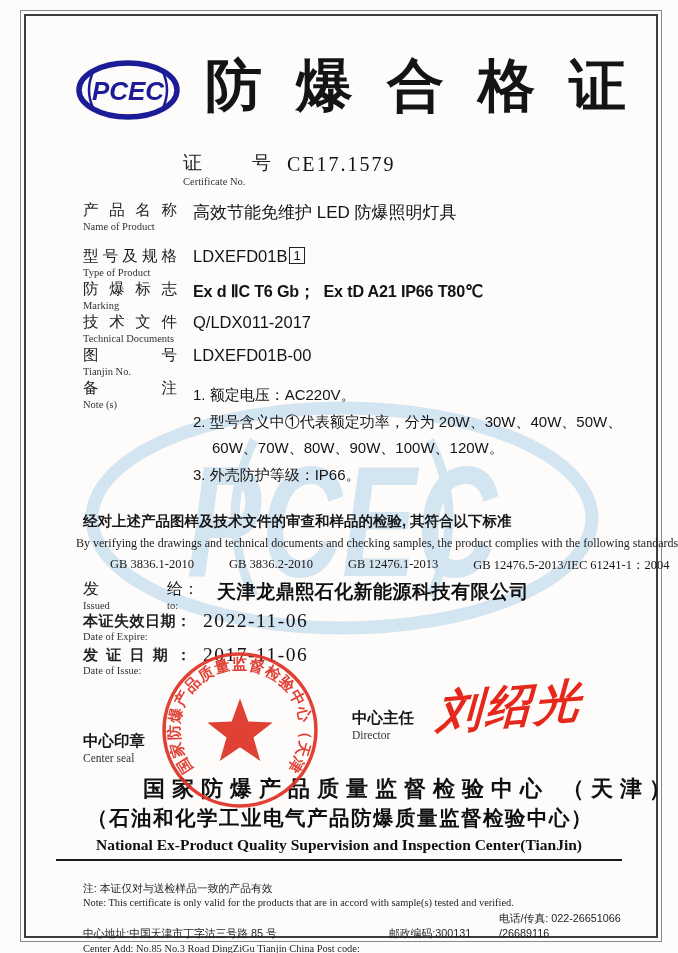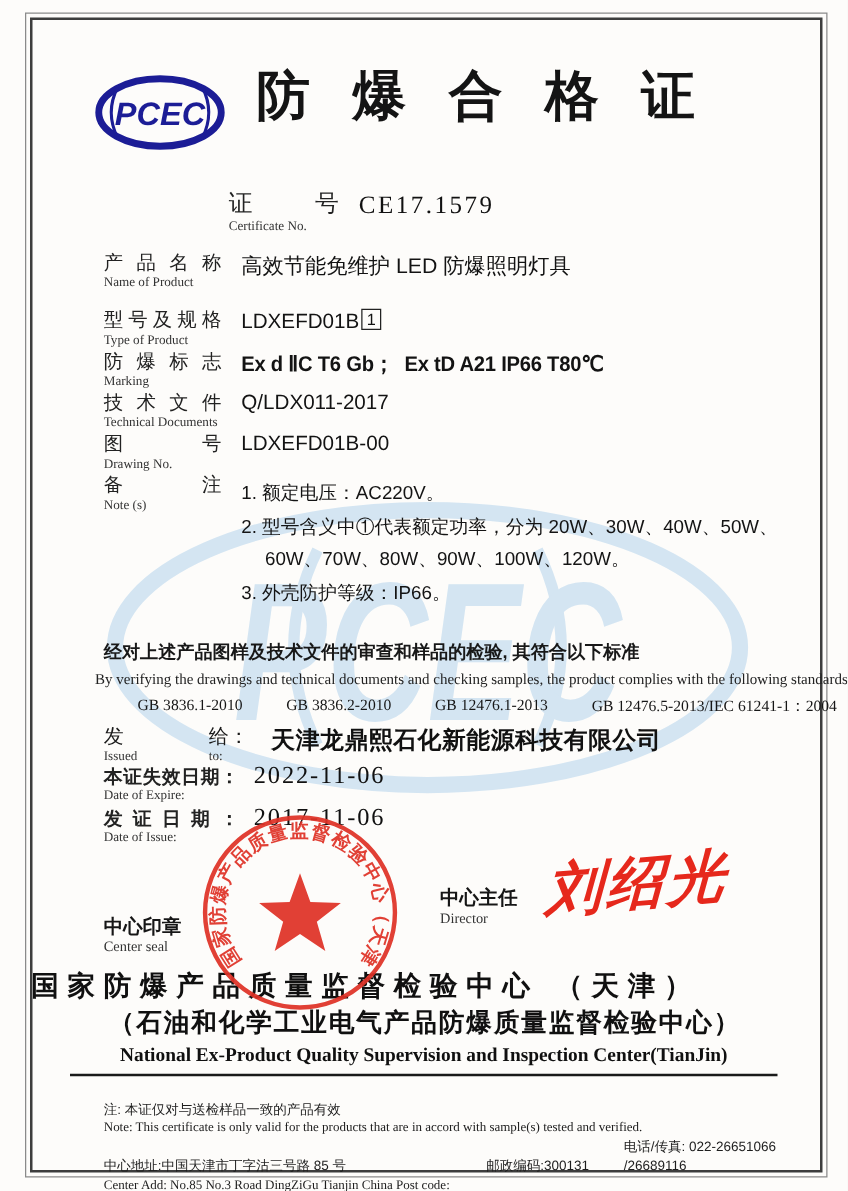--- a/index.html
+++ b/index.html
@@ -4,21 +4,21 @@
 <style>
   html,body{margin:0;padding:0;}
   body{width:678px;height:953px;background:#f6f5f2;font-family:"Liberation Sans",sans-serif;color:#1b1b1b;}
   .sheet{position:relative;width:678px;height:953px;background:#fdfcfa;overflow:hidden;}
   .abs{position:absolute;}
   
   .frame-outer{position:absolute;left:20px;top:10px;right:16px;bottom:11px;border:1px solid #8a8a8a;}
   .frame-inner{position:absolute;left:24px;top:14px;right:20px;bottom:15px;border:2px solid #3d3d3d;}
   .z1{z-index:2;}
   
-  .title{left:205px;top:48px;font-size:43px;font-weight:800;letter-spacing:34px;white-space:nowrap;color:#141414;}
+  .title{left:205px;top:48px;font-size:57px;font-weight:800;letter-spacing:34px;white-space:nowrap;color:#141414;}
   .subtitle{left:170px;top:120px;width:440px;text-align:center;font-family:"Liberation Serif",serif;font-weight:bold;font-size:18px;letter-spacing:.4px;white-space:nowrap;color:#151515;}
   .certno{left:183px;top:150px;display:flex;align-items:flex-start;}
   .lbl-stack{display:flex;flex-direction:column;}
   .lbl-cn{font-size:19px;color:#222;width:88px;text-align:justify;text-align-last:justify;}
   .lbl-en{font-family:"Liberation Serif",serif;font-size:10.5px;color:#333;white-space:nowrap;}
   .certno-val{margin-left:16px;margin-top:3px;font-family:"Liberation Serif",serif;font-size:20px;letter-spacing:2px;color:#111;}
   
   .frow{left:83px;display:flex;align-items:flex-start;}
   .frow .lbl-cn{width:94px;font-size:15.5px;}
   .fval{margin-left:16px;font-size:16.5px;margin-top:1px;white-space:pre-wrap;color:#131313;}
@@ -40,21 +40,21 @@
   .daterow .lbl-cn{width:108px;font-size:15px;font-weight:600;}
   .dateval{margin-left:12px;margin-top:-2px;font-family:"Liberation Serif",serif;font-size:19.5px;letter-spacing:1.5px;color:#111;}
   
   .seal-svg{left:160px;top:650px;}
   .seal-lbl{left:83px;top:708px;margin-top:23px;}
   .seal-lbl .cn,.dir-lbl .cn{font-size:15.5px;font-weight:600;color:#161616;}
   .seal-lbl .en,.dir-lbl .en{font-family:"Liberation Serif",serif;font-size:11.5px;color:#333;}
   .dir-lbl{left:352px;top:708px;}
   .signature{left:436px;top:676px;color:#e6281c;font-size:46px;font-weight:bold;font-style:italic;letter-spacing:3px;transform:rotate(-5deg) skewX(-7deg);white-space:nowrap;}
   
-  .org1{left:0;right:0;top:774px;text-align:left;font-size:22px;font-weight:700;letter-spacing:7px;padding-left:25px;white-space:nowrap;color:#101010;}
+  .org1{left:0;right:0;top:774px;text-align:right;font-size:22px;font-weight:700;letter-spacing:7px;padding-left:25px;white-space:nowrap;color:#101010;}
   .org2{left:0;right:0;top:804px;text-align:center;font-size:20.5px;font-weight:700;letter-spacing:1.5px;padding-left:2px;white-space:nowrap;color:#101010;}
   .org3{left:56px;right:56px;top:836px;text-align:center;font-family:"Liberation Serif",serif;font-size:15.5px;font-weight:bold;border-bottom:2px solid #1a1a1a;padding-bottom:5px;white-space:nowrap;color:#101010;}
   
   .footer{left:83px;top:881px;right:28px;font-size:10.8px;line-height:1.42;color:#1d1d1d;}
   .f-en{font-family:"Liberation Serif",serif;font-size:10.4px;}
   .f-row{display:flex;align-items:flex-end;}
   .f-c1{width:306px;flex:none;}
   .f-c2{width:110px;flex:none;}
   .wm{left:82px;top:400px;z-index:0;}
 </style>
@@ -117,21 +117,21 @@
     <span class="lbl-stack">
       <span class="lbl-cn">技术文件</span>
       <span class="lbl-en">Technical Documents</span>
     </span>
     <span class="fval">Q/LDX011-2017</span>
   </div>
 
   <div class="abs z1 frow" style="top:345px;">
     <span class="lbl-stack">
       <span class="lbl-cn">图号</span>
-      <span class="lbl-en">Drawing No.</span>
+      <span class="lbl-en">Tianjin No.</span>
     </span>
     <span class="fval">LDXEFD01B-00</span>
   </div>
 
   <div class="abs z1 frow" style="top:378px;">
     <span class="lbl-stack">
       <span class="lbl-cn">备注</span>
       <span class="lbl-en">Note (s)</span>
     </span>
   </div>

